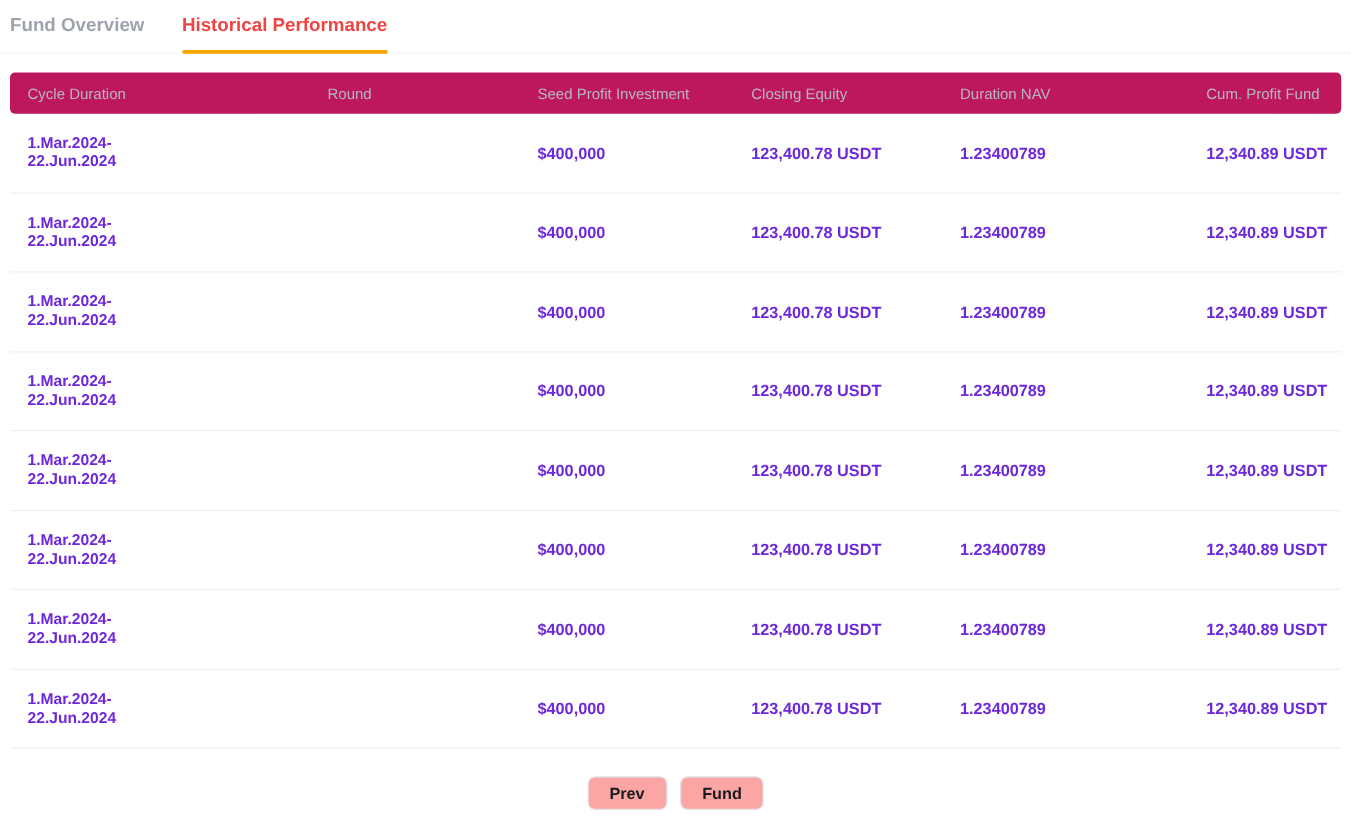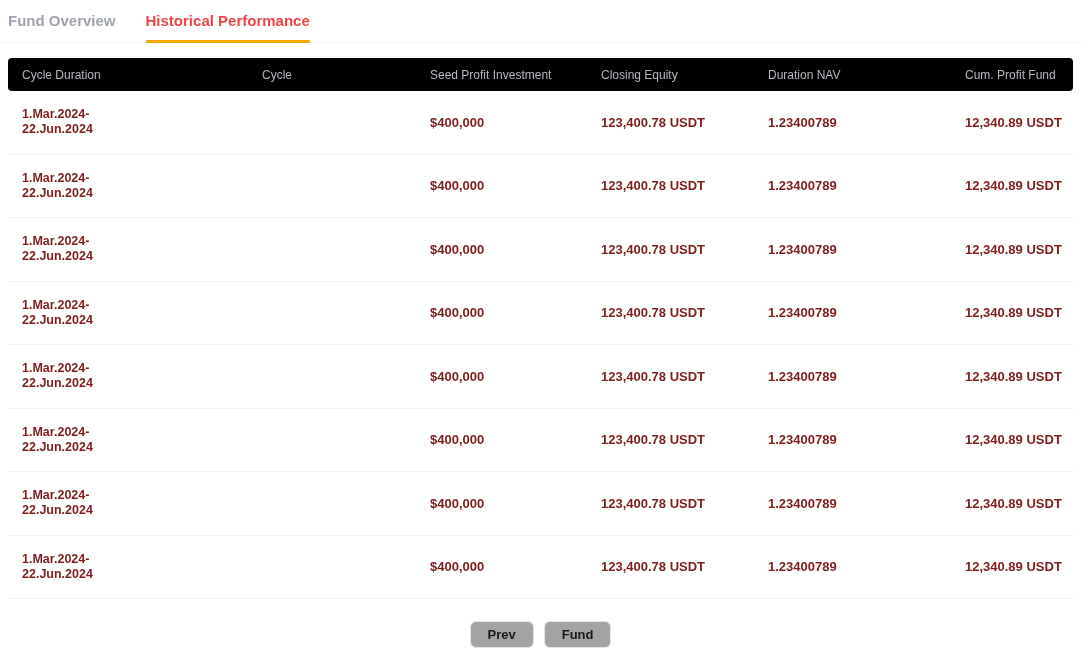--- a/index.html
+++ b/index.html
@@ -41,72 +41,72 @@
     border-radius: 1px;
   }
   
   .table { margin: 15px 8px 0 8px; }
   .thead {
     display: grid;
     grid-template-columns: var(--cols);
     align-items: center;
     height: 33px;
     padding: 0 14px;
-    background: #000000;
+    background: #be185d;
     border-radius: 4px;
     color: #b5b8c0;
     font-size: 12px;
     font-weight: 400;
   }
   .th { white-space: nowrap; overflow: hidden; }
   .trow {
     display: grid;
     grid-template-columns: var(--cols);
     align-items: center;
     height: 63.5px;
     padding: 0 14px;
     border-bottom: 1px solid #eef0f2;
     font-size: 13px;
     font-weight: 600;
-    color: #7f1d1d;
+    color: #6d28d9;
   }
   .cell { white-space: nowrap; }
   .cell-cycle { font-size: 12.5px; line-height: 15px; }
   
   .pagination {
     display: flex;
     justify-content: center;
     gap: 10px;
     margin-top: 22px;
   }
   .pagebtn {
     height: 27px;
     padding: 0 17px;
-    background: #a3a3a3;
+    background: #fca5a5;
     border: 1px solid #e2e4e8;
     border-radius: 6px;
     font-family: "Liberation Sans", sans-serif;
     font-size: 13px;
     font-weight: 600;
     color: #17191d;
     cursor: pointer;
   }
 </style>
 </head>
 <body>
 
 <div class="tabbar">
   <div class="tab">Fund Overview</div>
   <div class="tab active">Historical Performance</div>
 </div>
 
 <div class="table">
   <div class="thead">
     <div class="th">Cycle Duration</div>
-    <div class="th">Cycle</div>
+    <div class="th">Round</div>
     <div class="th">Seed Profit Investment</div>
     <div class="th">Closing Equity</div>
     <div class="th">Duration NAV</div>
     <div class="th">Cum. Profit Fund</div>
   </div>
   <div id="table-body">
       <div class="trow">
     <div class="cell cell-cycle">
       <div>1.Mar.2024-</div>
       <div>22.Jun.2024</div>

